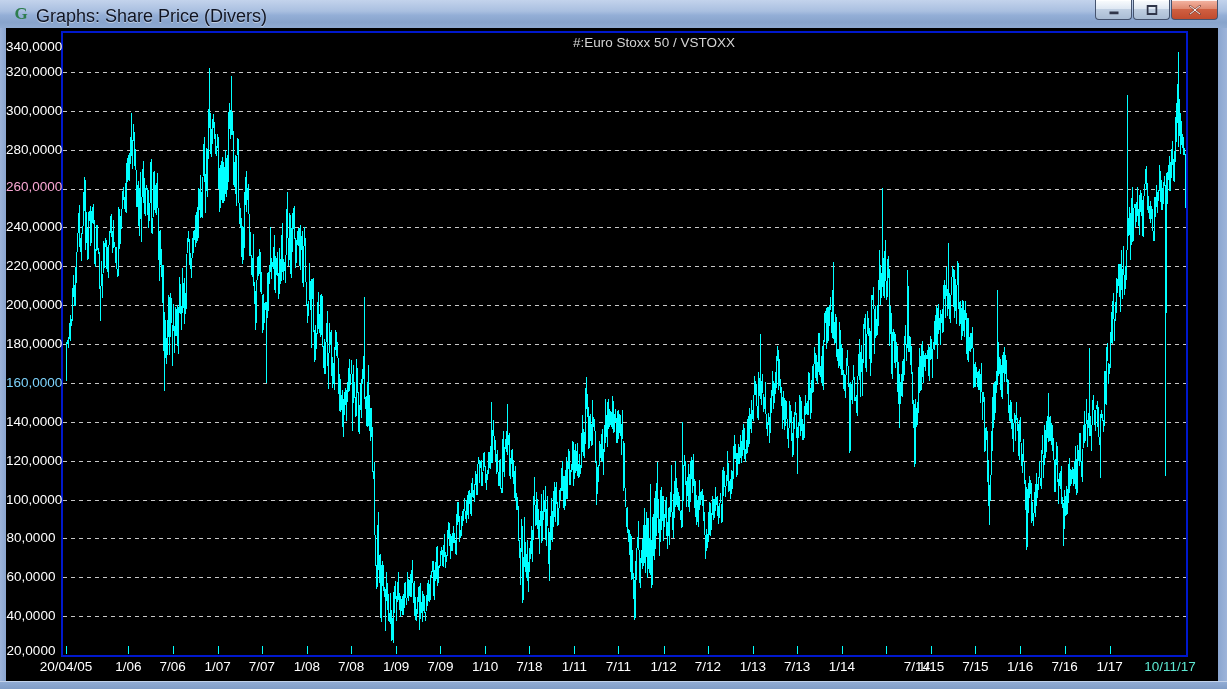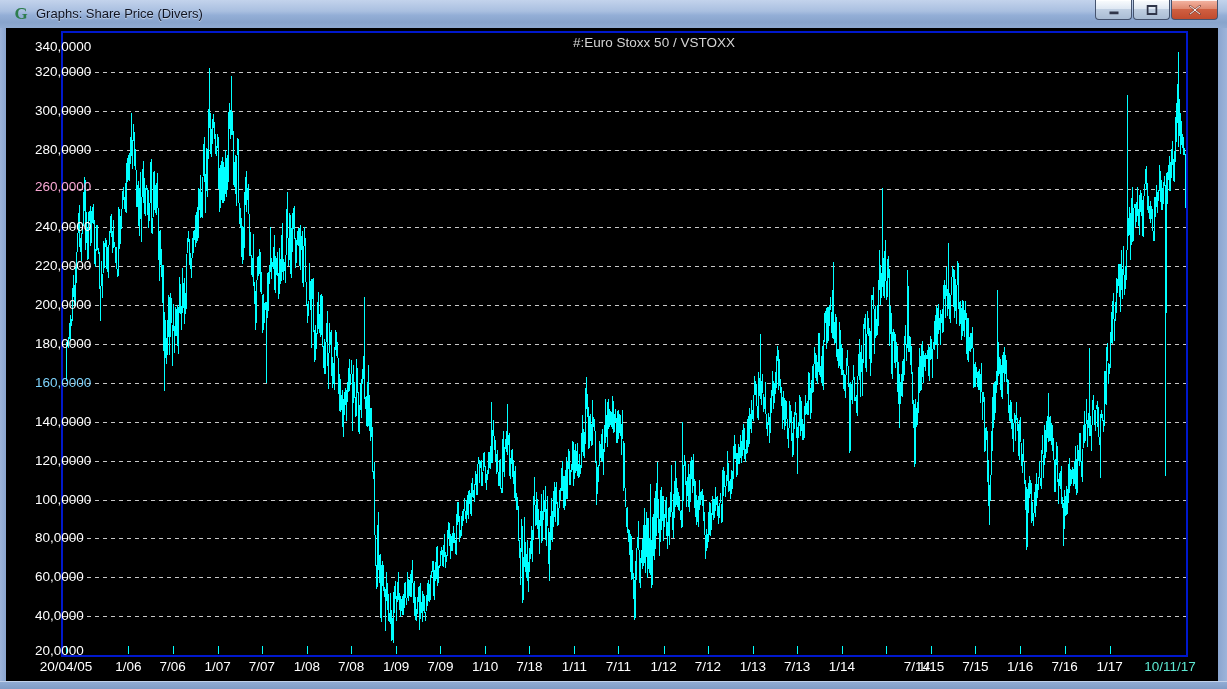--- a/index.html
+++ b/index.html
@@ -5,38 +5,38 @@
   html,body{margin:0;padding:0;background:#555;font-family:"Liberation Sans","DejaVu Sans",sans-serif;}
   #window{position:relative;width:1227px;height:689px;background:#a7bcdd;overflow:hidden;
           box-shadow:inset 0 0 0 1px #50607f, inset 0 2px 0 #d6e2f4;}
   
   #titlebar{position:absolute;left:0;top:0;width:1227px;height:28px;
     background:linear-gradient(#c3d3ec 0%, #a9bfe0 40%, #93aed6 55%, #88a4cc 80%, #90abd2 100%);
     border-bottom:1px solid #7c93b8;}
   #app-icon{position:absolute;left:12px;top:5px;width:18px;height:18px;
     font-family:"Liberation Serif","DejaVu Serif",serif;font-weight:bold;font-size:17px;line-height:18px;
     text-align:center;}
-  #window-title{position:absolute;left:36px;top:6px;font-size:13px;color:#101422;
+  #window-title{position:absolute;left:36px;top:6px;font-size:18px;color:#101422;
     text-shadow:0 1px 1px rgba(255,255,255,.55);white-space:nowrap;}
   #win-buttons{position:absolute;right:9px;top:0;display:flex;}
   .winbtn{width:37px;height:20px;margin-left:1px;border:1px solid #45536e;border-top:none;
     border-radius:0 0 4px 4px;box-sizing:border-box;position:relative;
     background:linear-gradient(#fbfdfe 0%,#dfe8f3 45%,#c0cfe2 50%,#a9bcd4 100%);
     box-shadow:inset 0 1px 0 rgba(255,255,255,.8);padding:0;cursor:default;}
   .winbtn.close{width:47px;
     background:linear-gradient(#f4b6a4 0%,#e08a71 45%,#cf5f41 50%,#c14b2e 100%);}
   .winbtn svg{position:absolute;left:50%;top:50%;transform:translate(-50%,-50%);}
   
   #client{position:absolute;left:6px;top:28px;width:1212px;height:653px;background:#000;}
   #plot{position:absolute;left:55px;top:3px;width:1127px;height:626px;
     border:2px solid #0018cc;box-sizing:border-box;}
   #plot svg{display:block;}
   #chart-title{position:absolute;left:648px;top:7px;transform:translateX(-50%);
     font-size:13.5px;white-space:nowrap;}
-  .ylabel{position:absolute;left:0;width:50px;text-align:left;font-size:13.5px;white-space:nowrap;padding-left:29px;}
+  .ylabel{position:absolute;left:0;width:50px;text-align:center;font-size:13.5px;white-space:nowrap;}
   .xlabel{position:absolute;transform:translateX(-50%);top:631px;font-size:13.5px;white-space:nowrap;}
   
   #frame-bottom{position:absolute;left:0;bottom:0;width:1227px;height:8px;
     background:linear-gradient(#93aed6,#7f9cc6);box-shadow:inset 0 1px 0 #c2d2ea;}
   #frame-left{position:absolute;left:0;top:28px;width:6px;height:661px;
     background:linear-gradient(90deg,#9db4da,#8aa5cf);}
   #frame-right{position:absolute;right:0;top:28px;width:9px;height:661px;
     background:linear-gradient(90deg,#8aa5cf,#9db4da);}
 </style>
 </head>

